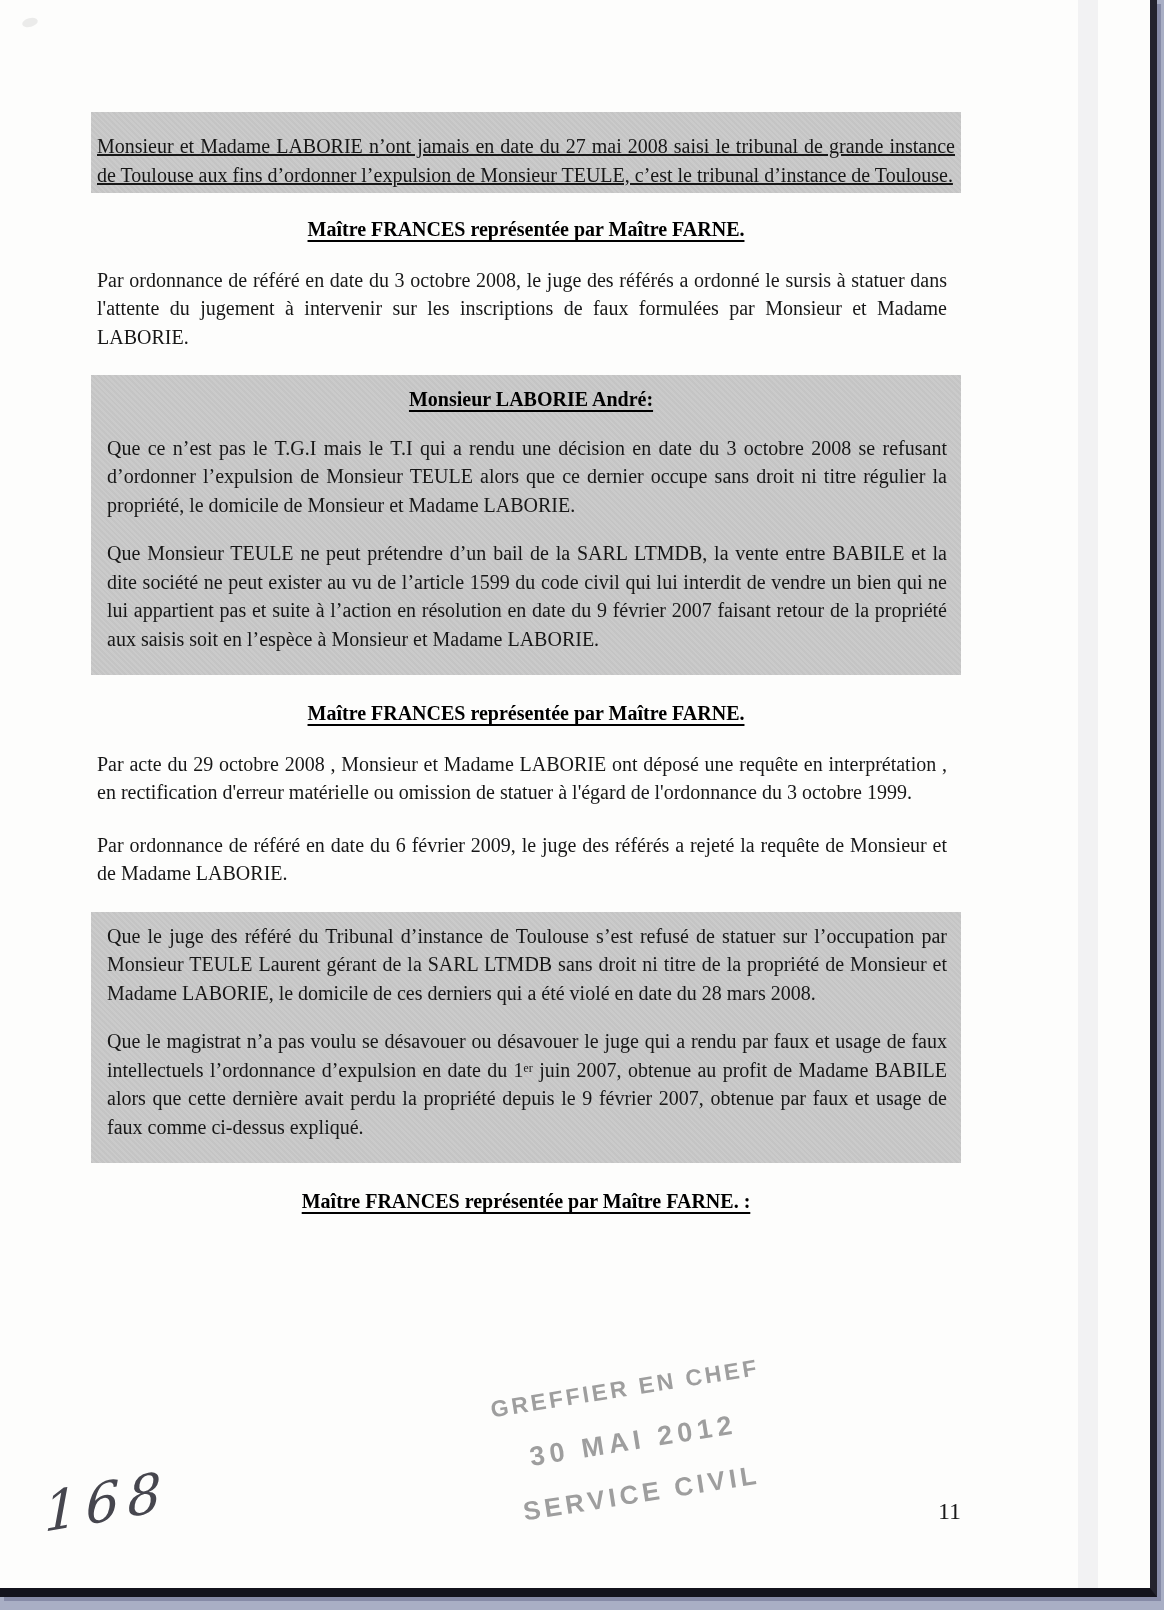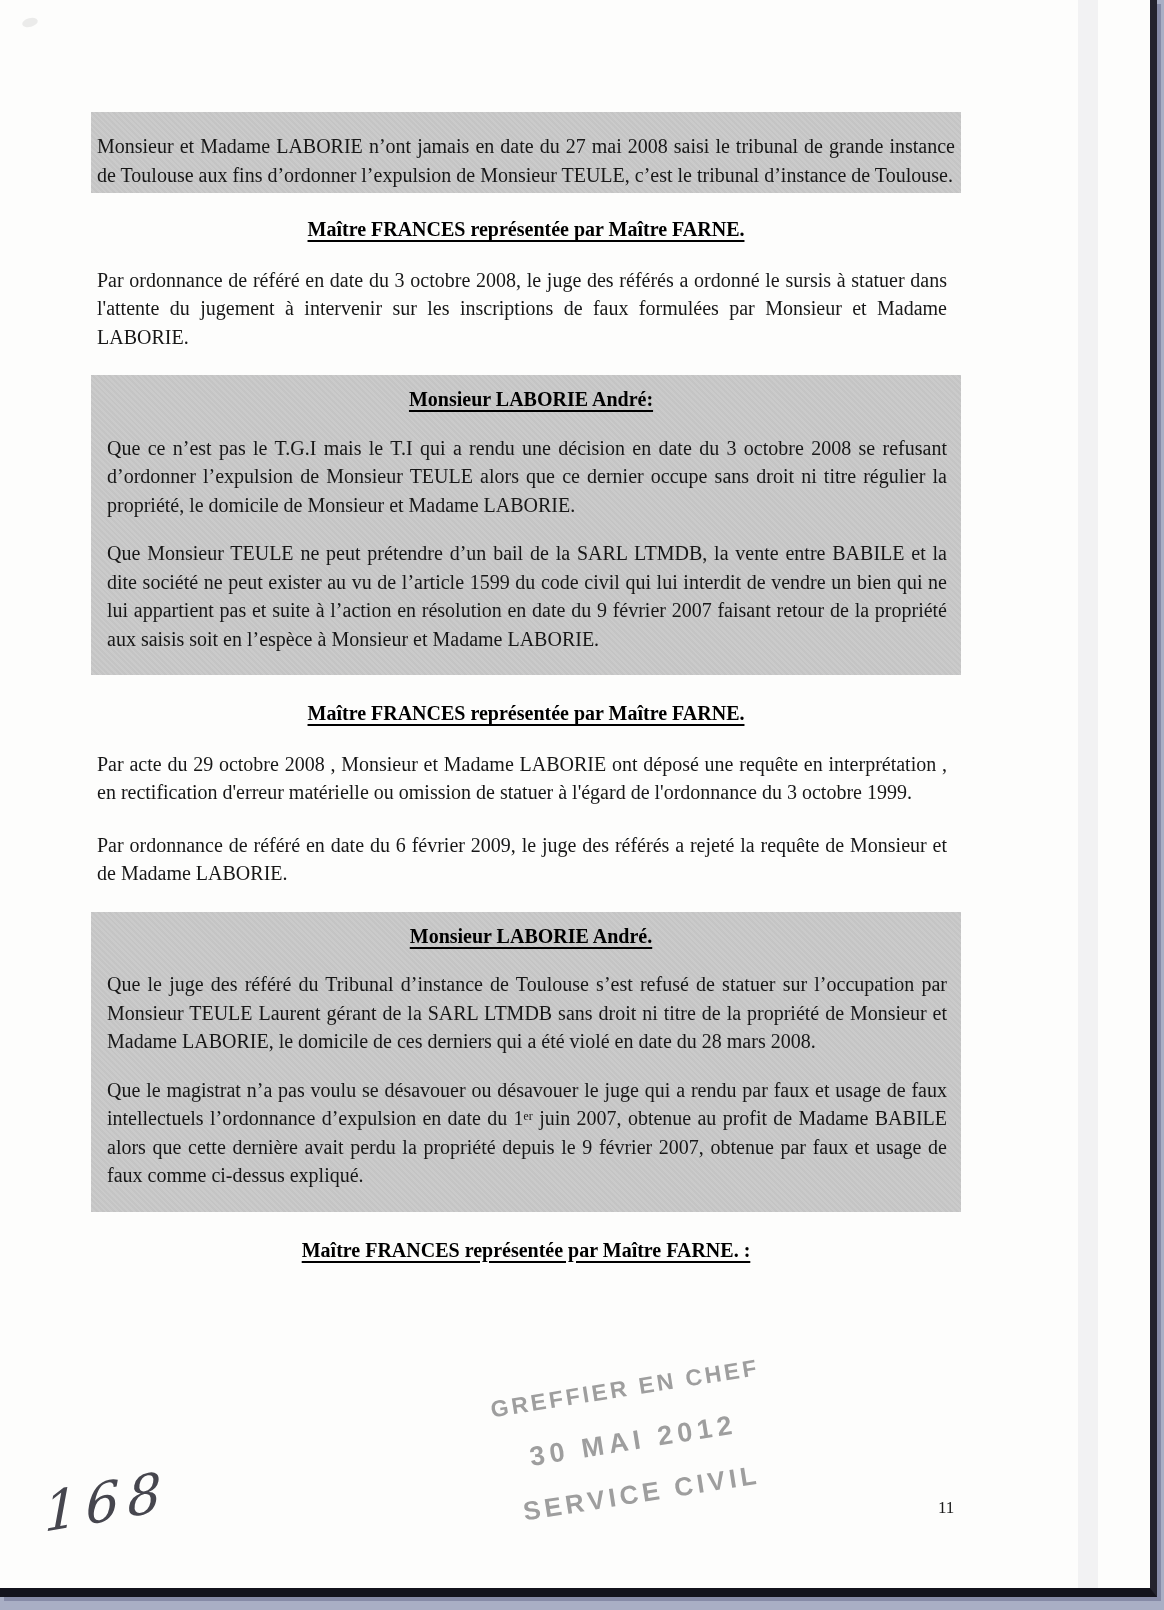--- a/index.html
+++ b/index.html
@@ -42,20 +42,21 @@
     margin:0 0 22px 0;
     text-align:center;
   }
   .hl {
     background:#c9c9c9;
     background-image:repeating-linear-gradient(45deg, rgba(0,0,0,0.025) 0 2px, rgba(255,255,255,0.03) 2px 4px);
   }
   .hl-para {
     padding:20px 6px 4px 6px;
     margin:0 -6px 22px -6px;
+    text-decoration:underline;
   }
   .hl-group {
     padding:10px 6px 2px 16px;
     margin:0 -6px 24px -6px;
   }
   .hl-group .heading { margin-bottom:20px; }
   .hl-group .para { margin-bottom:20px; }
   .stamp {
     position:absolute; left:455px; top:1402px; width:340px;
     transform:rotate(-9deg);
@@ -73,21 +74,21 @@
     position:absolute; left:44px; top:1482px;
     font-size:54px; font-style:italic;
     font-family:"DejaVu Serif","Liberation Serif",serif;
     color:#46464e;
     letter-spacing:8px;
     transform:rotate(-10deg) skewX(-10deg);
     transform-origin:left bottom;
   }
   .page-number {
     position:absolute; left:938px; top:1498px;
-    font-size:17px; color:#1a1a1a;
+    font-size:24px; color:#1a1a1a;
   }
 </style>
 </head>
 <body>
 
 <div class="page">
   <div class="scan-streak"></div>
   <div class="scan-smudge"></div>
 
   <div class="content">
@@ -104,21 +105,20 @@
       <p class="para">Que Monsieur TEULE ne peut prétendre d’un bail de la SARL LTMDB, la vente entre BABILE et la dite société ne peut exister au vu de l’article 1599 du code civil qui lui interdit de vendre un bien qui ne lui appartient pas et suite à l’action en résolution en date du 9 février 2007 faisant retour de la propriété aux saisis soit en l’espèce à Monsieur et Madame LABORIE.</p>
     </div>
 
     <p class="heading">Maître FRANCES représentée par Maître FARNE.</p>
 
     <p class="para">Par acte du 29 octobre 2008 , Monsieur et Madame LABORIE ont déposé une requête en interprétation , en rectification d'erreur matérielle ou omission de statuer à l'égard de l'ordonnance du 3 octobre 1999.</p>
 
     <p class="para">Par ordonnance de référé en date du 6 février 2009, le juge des référés a rejeté la requête de Monsieur et de Madame LABORIE.</p>
 
     <div class="hl hl-group">
-      <p class="heading">Monsieur LABORIE André.</p>
       <p class="para">Que le juge des référé du Tribunal d’instance de Toulouse s’est refusé de statuer sur l’occupation par Monsieur TEULE Laurent gérant de la SARL LTMDB sans droit ni titre de la propriété de Monsieur et Madame LABORIE, le domicile de ces derniers qui a été violé en date du 28 mars 2008.</p>
       <p class="para">Que le magistrat n’a pas voulu se désavouer ou désavouer le juge qui a rendu par faux et usage de faux intellectuels l’ordonnance d’expulsion en date du 1ᵉʳ juin 2007, obtenue au profit de Madame BABILE alors que cette dernière avait perdu la propriété depuis le 9 février 2007, obtenue par faux et usage de faux comme ci-dessus expliqué.</p>
     </div>
 
     <p class="heading">Maître FRANCES représentée par Maître FARNE. :</p>
 
   </div>
 
   <div class="stamp">
     <div class="stamp-line1">GREFFIER EN CHEF</div>

